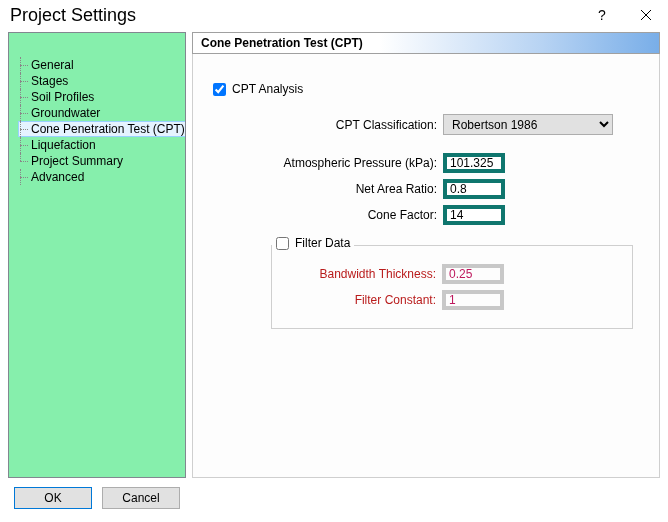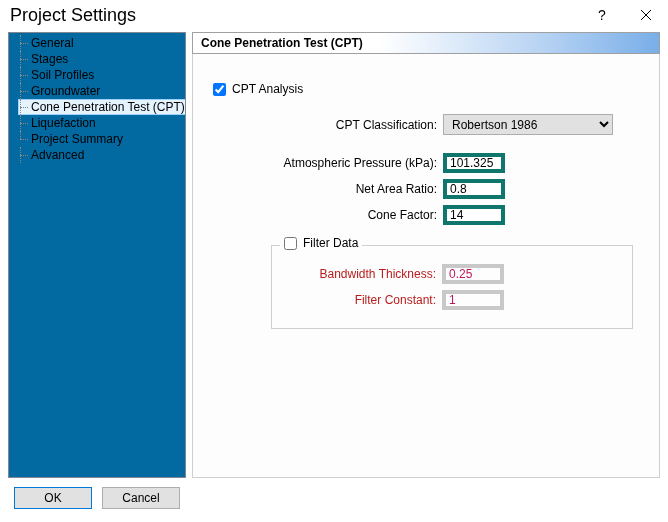--- a/index.html
+++ b/index.html
@@ -27,23 +27,23 @@
     font-size: 14px;
   }
   .content {
     display: flex;
     padding: 2px 8px 0 8px;
     height: 448px;
   }
   .tree {
     width: 178px;
     border: 1px solid #828790;
-    padding: 2px 2px;
+    padding: 24px 2px;
     margin-right: 6px;
-    background: #0369a1;
+    background: #86efac;
     overflow: auto;
   }
   .tree-item {
     display: flex;
     align-items: center;
     height: 16px;
     padding-left: 8px;
     position: relative;
     white-space: nowrap;
     cursor: default;
@@ -132,21 +132,21 @@
     border-color: #c8c8c8;
   }
   .group {
     border: 1px solid #cfcfcf;
     margin: 20px 6px 0 58px;
     padding: 18px 10px 12px 10px;
     position: relative;
   }
   .group .legend {
     position: absolute;
-    top: -10px; left: 8px;
+    top: -10px; left: 0;
     background: #fdfdfd;
     padding: 0 4px;
     display: flex;
     align-items: center;
   }
   .group .legend input { margin: 0 6px 0 0; }
   .group .form-row label { width: 160px; }
   .footer {
     height: 40px;
     display: flex;

